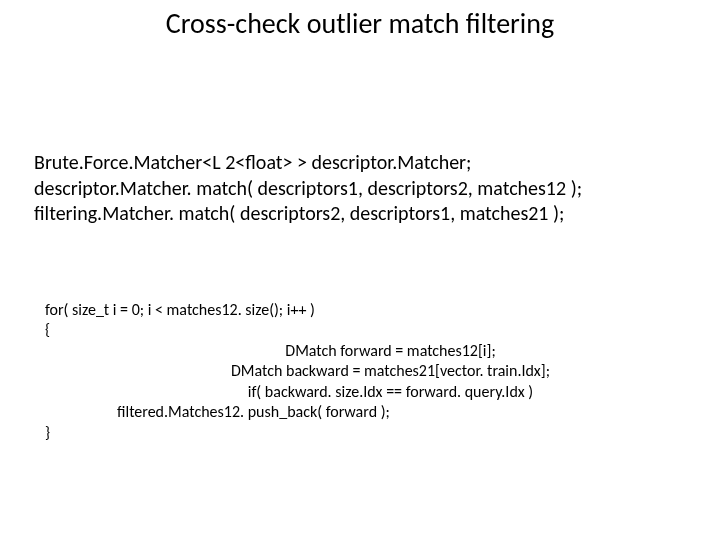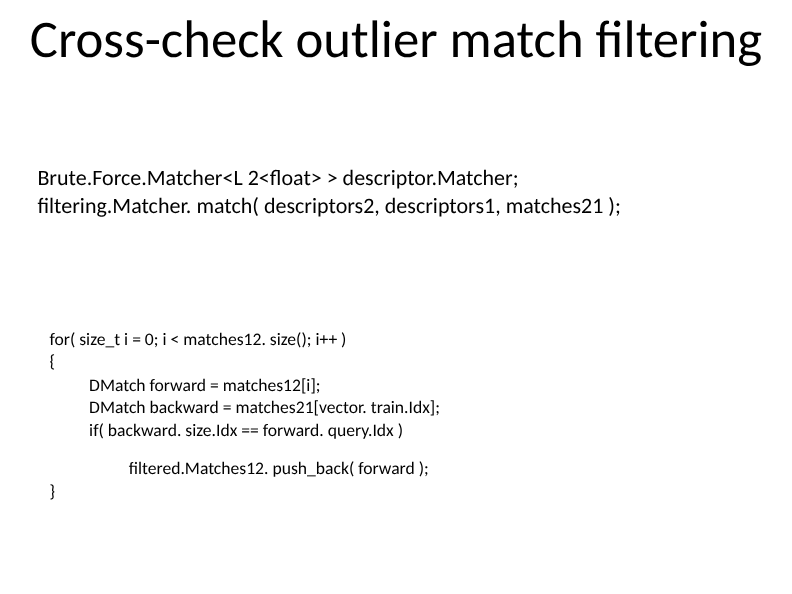--- a/index.html
+++ b/index.html
@@ -17,53 +17,54 @@
     width: 720px;
     height: 540px;
     box-sizing: border-box;
   }
   .title {
     position: absolute;
     top: 6px;
     left: 0;
     right: 0;
     text-align: center;
-    font-size: 48px;
+    font-size: 28px;
     font-weight: 400;
     letter-spacing: 0px;
   }
   .block1 {
     position: absolute;
     top: 150px;
     left: 34px;
     right: 20px;
     font-size: 20px;
     line-height: 1.28;
   }
   .block2 {
     position: absolute;
     top: 300px;
     left: 45px;
     right: 20px;
     font-size: 16px;
     line-height: 1.28;
   }
-  .indent1 { padding-left: 36px; display: block; }
-  .indent2 { padding-left: 72px; display: block; margin-top: 15px; }
+  .indent1 { padding-left: 36px; display: block; text-align: center; }
+  .indent2 { padding-left: 72px; display: block; }
   .line { display: block; white-space: pre; }
 </style>
 </head>
 <body>
 
 <div class="slide">
 
   <div class="title">Cross-check outlier match filtering</div>
 
   <div class="block1">
     <span class="line">Brute.Force.Matcher&lt;L 2&lt;float&gt; &gt; descriptor.Matcher;</span>
+    <span class="line">descriptor.Matcher. match( descriptors1, descriptors2, matches12 );</span>
     <span class="line">filtering.Matcher. match( descriptors2, descriptors1, matches21 );</span>
   </div>
 
   <div class="block2">
     <span class="line">for( size_t i = 0; i &lt; matches12. size(); i++ )</span>
     <span class="line">{</span>
     <span class="line indent1">DMatch forward = matches12[i];</span>
     <span class="line indent1">DMatch backward = matches21[vector. train.Idx];</span>
     <span class="line indent1">if( backward. size.Idx == forward. query.Idx )</span>
     <span class="line indent2">filtered.Matches12. push_back( forward );</span>

